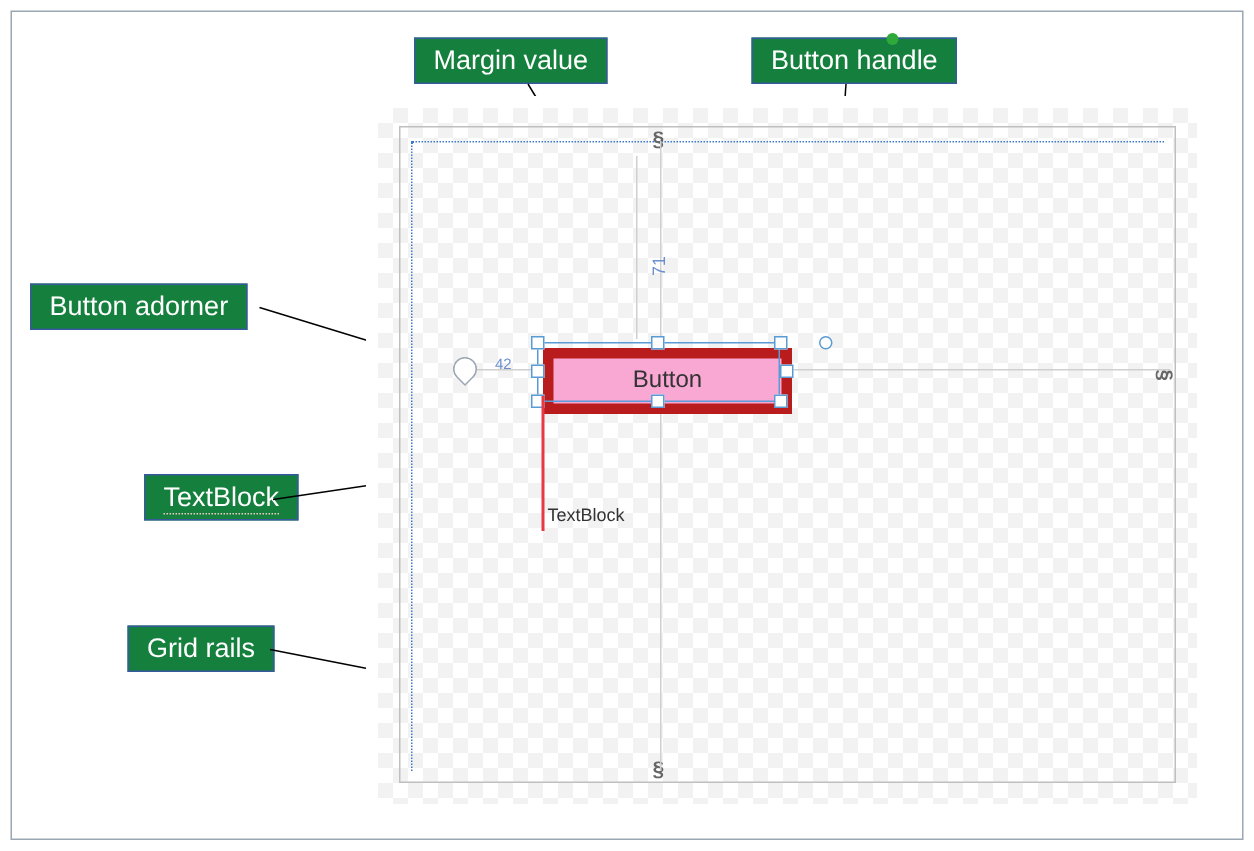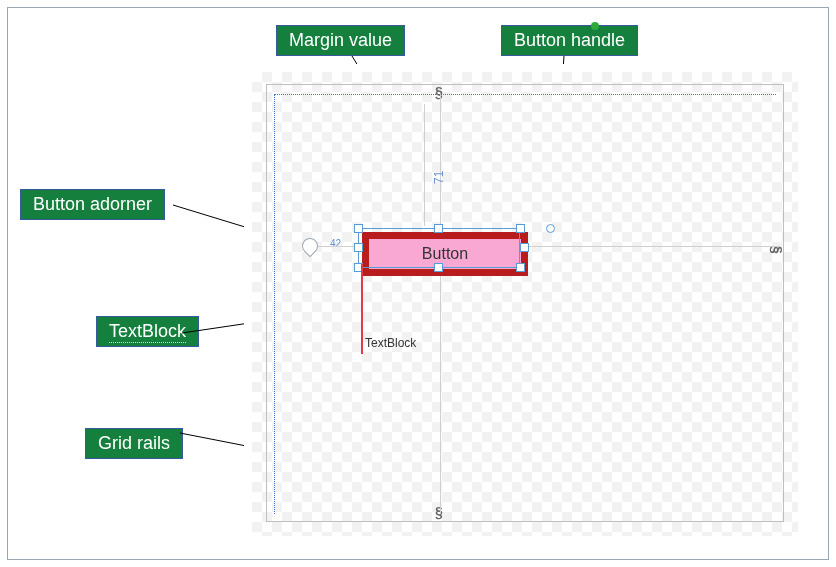--- a/index.html
+++ b/index.html
@@ -30,21 +30,21 @@
 <body>
 
 <div class="frame"></div>
 
 <div class="callout" style="left:276px;top:25px">Margin value</div>
 <div class="callout" style="left:501px;top:25px">Button handle</div>
 <div class="callout" style="left:20px;top:189px">Button adorner</div>
 <div class="callout" style="left:96px;top:316px">
   <span class="underline">TextBlock</span>
 </div>
-<div class="callout" style="left:85px;top:428px">Grid rails</div>
+<div class="callout" style="left:85px;top:417px">Grid rails</div>
 
 <div class="green-dot" style="left:591px;top:22px"></div>
 
 <svg class="connect">
   <line x1="352" y1="56" x2="425" y2="176" stroke="#000" stroke-width="1"></line>
   <line x1="564" y1="56" x2="552" y2="229" stroke="#000" stroke-width="1"></line>
   <line x1="173" y1="205" x2="307" y2="246" stroke="#000" stroke-width="1"></line>
   <line x1="182" y1="333" x2="358" y2="307" stroke="#000" stroke-width="1"></line>
   <line x1="180" y1="433" x2="272" y2="451" stroke="#000" stroke-width="1"></line>
 </svg>

